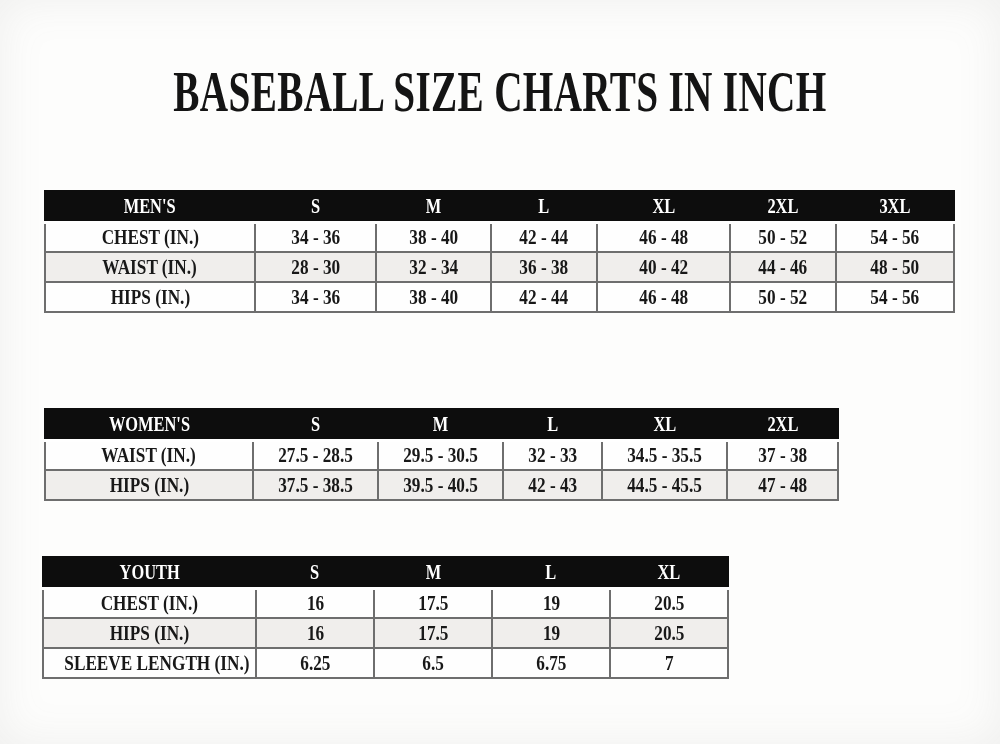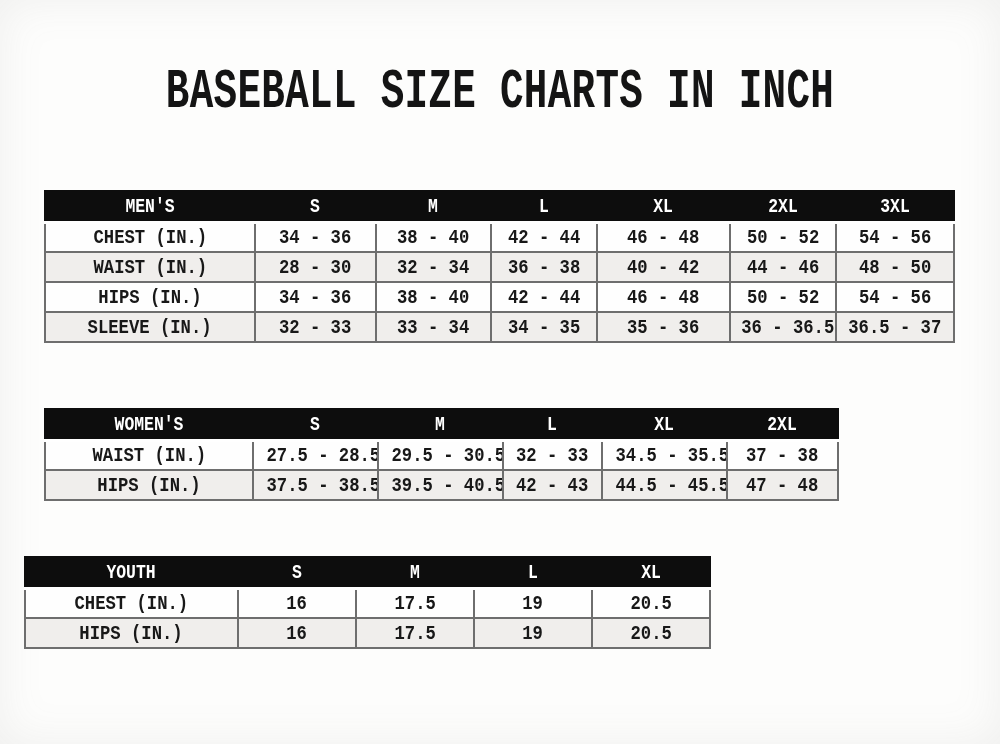--- a/index.html
+++ b/index.html
@@ -1,21 +1,21 @@
 <!DOCTYPE html>
 <html style="--header-bg: #0d0d0d; --header-text: #ffffff; --row-alt: #f0eeec; --border-color: #6e6e6e;"><head>
 <meta charset="utf-8">
 <style>
   html, body { margin: 0; padding: 0; }
   .page {
     position: relative;
     width: 1000px;
     height: 744px;
     background: #fdfdfc;
-    font-family: Liberation Mono, monospace;
+    font-family: Liberation Serif, serif;
     overflow: hidden;
     box-shadow: inset 0 0 45px rgba(120,120,120,0.10);
   }
   .title {
     position: absolute;
     top: 64px;
     left: 0;
     width: 1000px;
     margin: 0;
     text-align: center;
@@ -30,21 +30,21 @@
   }
   table.size-table {
     position: absolute;
     border-collapse: collapse;
     table-layout: fixed;
     background: #ef4444;
     border: 2px solid #d946ef;
   }
   .t-mens   { left: 44px; top: 190px; width: 909px; }
   .t-womens { left: 44px; top: 408px; width: 793px; }
-  .t-youth  { left: 24px; top: 556px; width: 685px; }
+  .t-youth  { left: 42px; top: 556px; width: 685px; }
 
   .size-table th, .size-table td {
     border: 2px solid var(--border-color, #6e6e6e);
     padding: 0;
     text-align: center;
     vertical-align: middle;
     font-weight: bold;
     white-space: nowrap;
     overflow: hidden;
   }
@@ -116,29 +116,20 @@
         </tr>
         <tr>
           <td><span class="ct">HIPS (IN.)</span></td>
           <td><span class="ct">34 - 36</span></td>
           <td><span class="ct">38 - 40</span></td>
           <td><span class="ct">42 - 44</span></td>
           <td><span class="ct">46 - 48</span></td>
           <td><span class="ct">50 - 52</span></td>
           <td><span class="ct">54 - 56</span></td>
         </tr>
-        <tr>
-          <td><span class="ct">SLEEVE (IN.)</span></td>
-          <td><span class="ct">32 - 33</span></td>
-          <td><span class="ct">33 - 34</span></td>
-          <td><span class="ct">34 - 35</span></td>
-          <td><span class="ct">35 - 36</span></td>
-          <td><span class="ct">36 - 36.5</span></td>
-          <td><span class="ct">36.5 - 37</span></td>
-        </tr>
       </tbody>
     </table>
   <table class="size-table t-womens">
       <colgroup>
         <col style="width: 208px;">
         <col style="width: 125px;">
         <col style="width: 125px;">
         <col style="width: 99px;">
         <col style="width: 125px;">
         <col style="width: 111px;">
@@ -197,15 +188,22 @@
           <td><span class="ct">19</span></td>
           <td><span class="ct">20.5</span></td>
         </tr>
         <tr>
           <td><span class="ct">HIPS (IN.)</span></td>
           <td><span class="ct">16</span></td>
           <td><span class="ct">17.5</span></td>
           <td><span class="ct">19</span></td>
           <td><span class="ct">20.5</span></td>
         </tr>
+        <tr>
+          <td><span class="ct">SLEEVE LENGTH (IN.)</span></td>
+          <td><span class="ct">6.25</span></td>
+          <td><span class="ct">6.5</span></td>
+          <td><span class="ct">6.75</span></td>
+          <td><span class="ct">7</span></td>
+        </tr>
       </tbody>
     </table>
 </div>
 
 </body></html>

